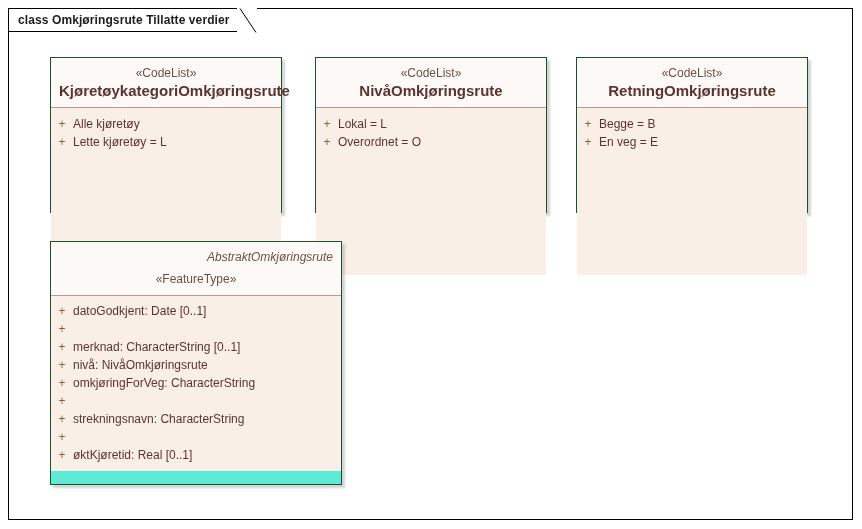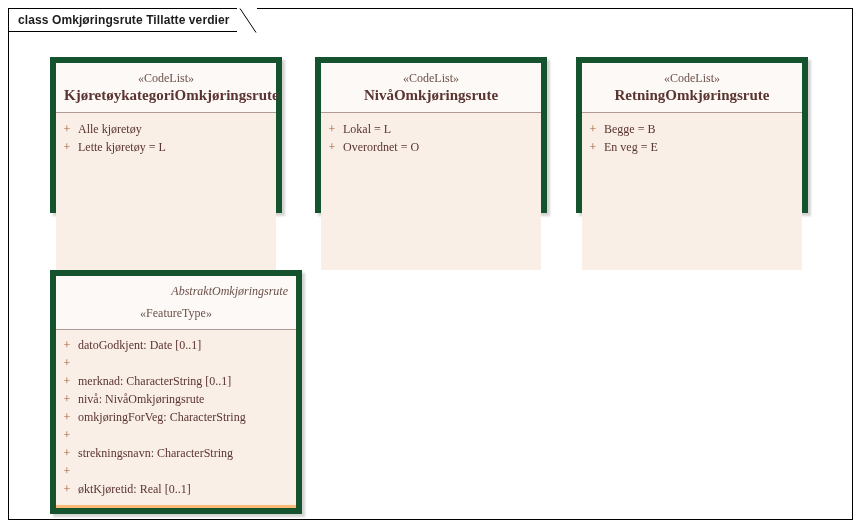--- a/index.html
+++ b/index.html
@@ -67,24 +67,23 @@
     width: 228px;
     height: 3px;
     background: #ffffff;
     z-index: 4;
   }
 
   
   .uml-class {
     position: absolute;
     box-sizing: border-box;
-    border: 6px solid #14532d;
-    background: #fdba74;
+    border: 1px solid #14532d;
+    background: #5eead4;
     box-shadow: 3px 3px 2px rgba(120,110,110,0.30);
-    font-family: Liberation Serif, serif;
   }
   .uml-header {
     background: #fdf9f6;
     padding: 7px 8px 8px 8px;
     text-align: center;
     border-bottom: 1px solid #b39a99;
   }
   .uml-header .qualifier {
     display: block;
     text-align: right;
@@ -132,21 +131,21 @@
   }
   .feature-row .sig {
     font-size: 12px;
     color: #5a3430;
   }
 
   
   #class-kjoretoykategori { left: 50px;  top: 57px;  width: 232px; height: 156px; }
   #class-niva            { left: 315px; top: 57px;  width: 232px; height: 156px; }
   #class-retning         { left: 576px; top: 57px;  width: 232px; height: 156px; }
-  #class-omkjoringsrute  { left: 50px;  top: 241px; width: 252px; height: 244px; margin-top: 29px; }
+  #class-omkjoringsrute  { left: 50px;  top: 241px; width: 292px; height: 244px; }
 
   
   #class-omkjoringsrute .uml-feature-body { overflow: visible; }
 </style>
 </head>
 <body>
 
 <div id="diagram-frame"></div>
 
 <div id="tab-mask" style="width: 228.562px;"></div>

